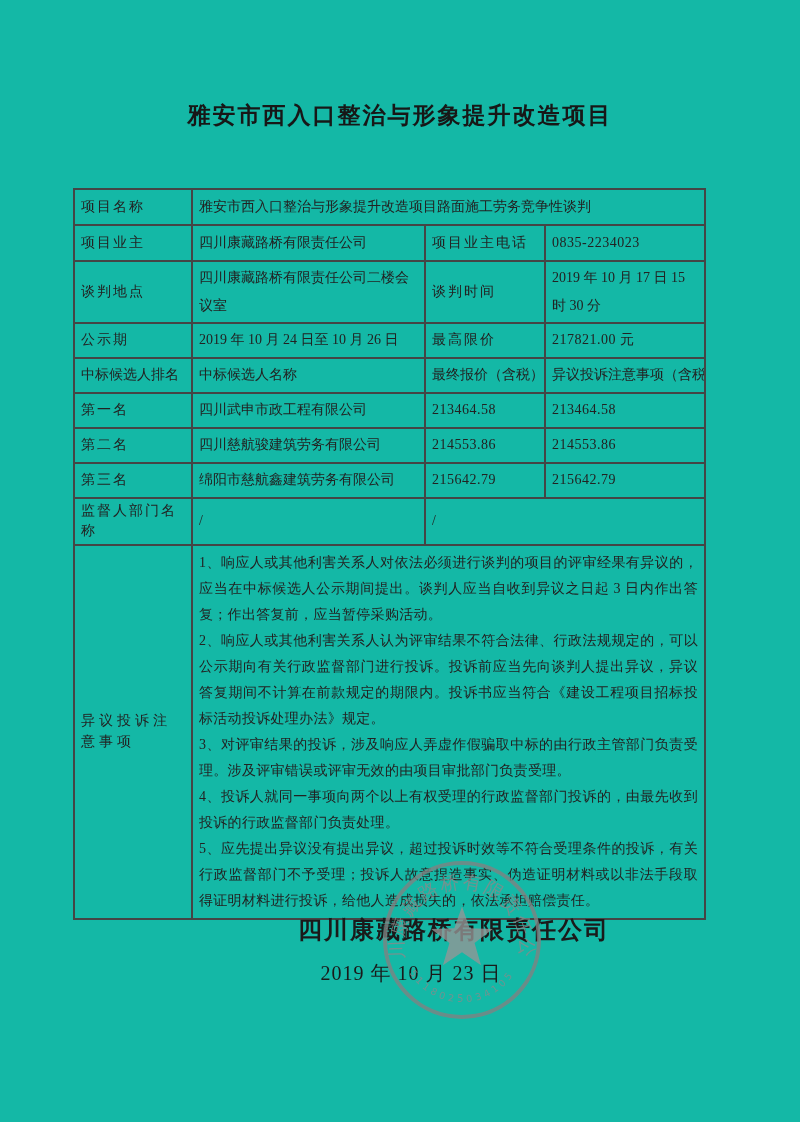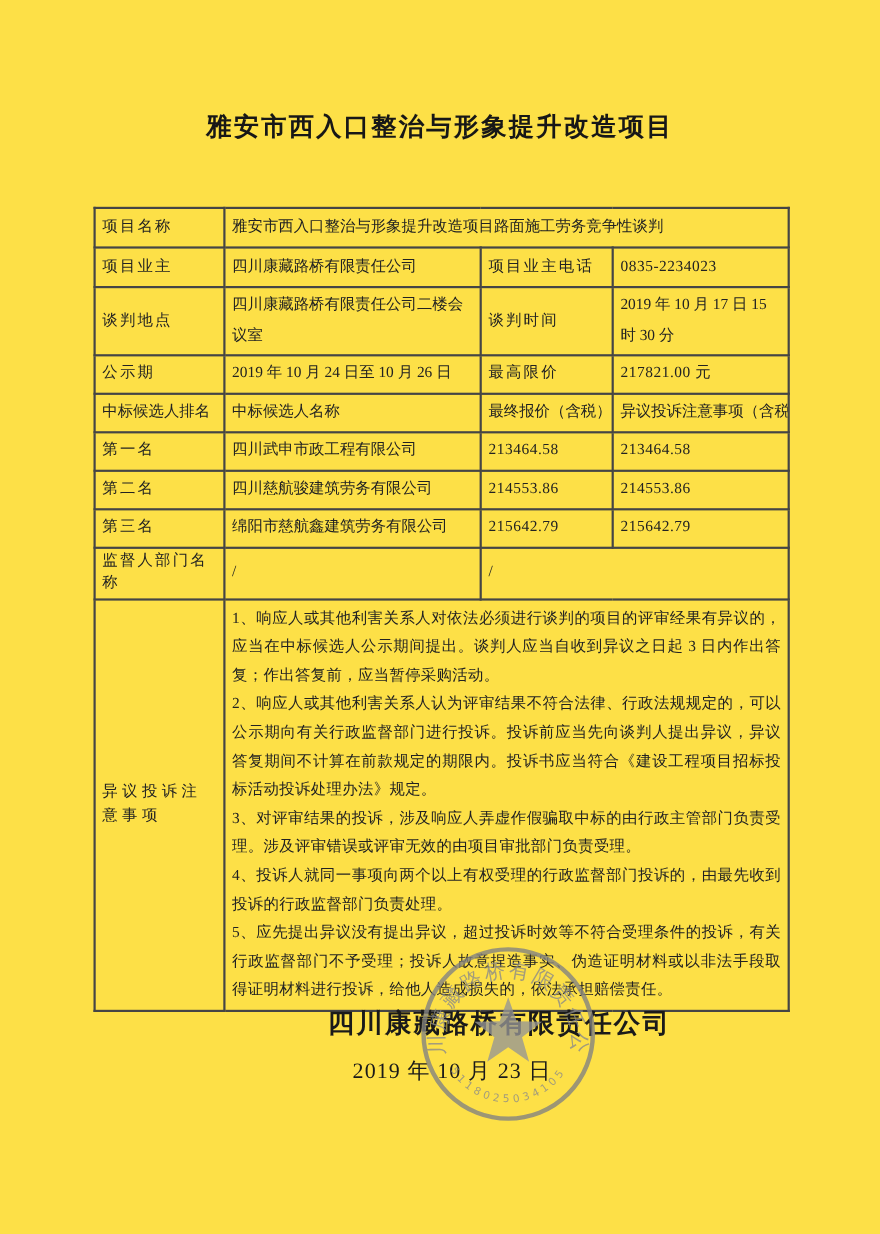--- a/index.html
+++ b/index.html
@@ -1,26 +1,26 @@
 <!DOCTYPE html>
 <html><head>
 <meta charset="utf-8">
 <style>
   html,body{margin:0;padding:0;background:#e9e9e9;}
   .page{
-    position:relative;width:800px;height:1122px;background:#fde047;
+    position:relative;width:800px;height:1122px;background:#14b8a6;
     font-family:"Liberation Serif","DejaVu Serif",serif;color:#1f1f1f;
     overflow:hidden;margin:0 auto;
   }
   .title{position:absolute;left:0;width:800px;text-align:center;
     font-size:23px;font-weight:bold;letter-spacing:2px;color:#171717;}
   .title1{top:100px;}
   .title2{top:144px;}
 
-  table.doc{position:absolute;left:85px;top:188px;width:631px;
+  table.doc{position:absolute;left:73px;top:188px;width:631px;
     border-collapse:collapse;table-layout:fixed;border-radius:16px;}
   table.doc td{border:2px solid #454545;font-size:14px;line-height:1.45;
     padding:2px 6px;vertical-align:middle;color:#222;
     overflow:hidden;word-break:break-all;}
   td.lbl{letter-spacing:2px;}
   td.num{letter-spacing:0.5px;}
   tr.h30 td{height:30px;} tr.h56 td{height:56px;} tr.h29 td{height:29px;}
   td.hdr{white-space:nowrap;letter-spacing:0;padding:2px 4px;}
   td.objection-label{letter-spacing:4px;line-height:2;}
   td.paras{vertical-align:top;padding:3px 8px;height:368px;}

